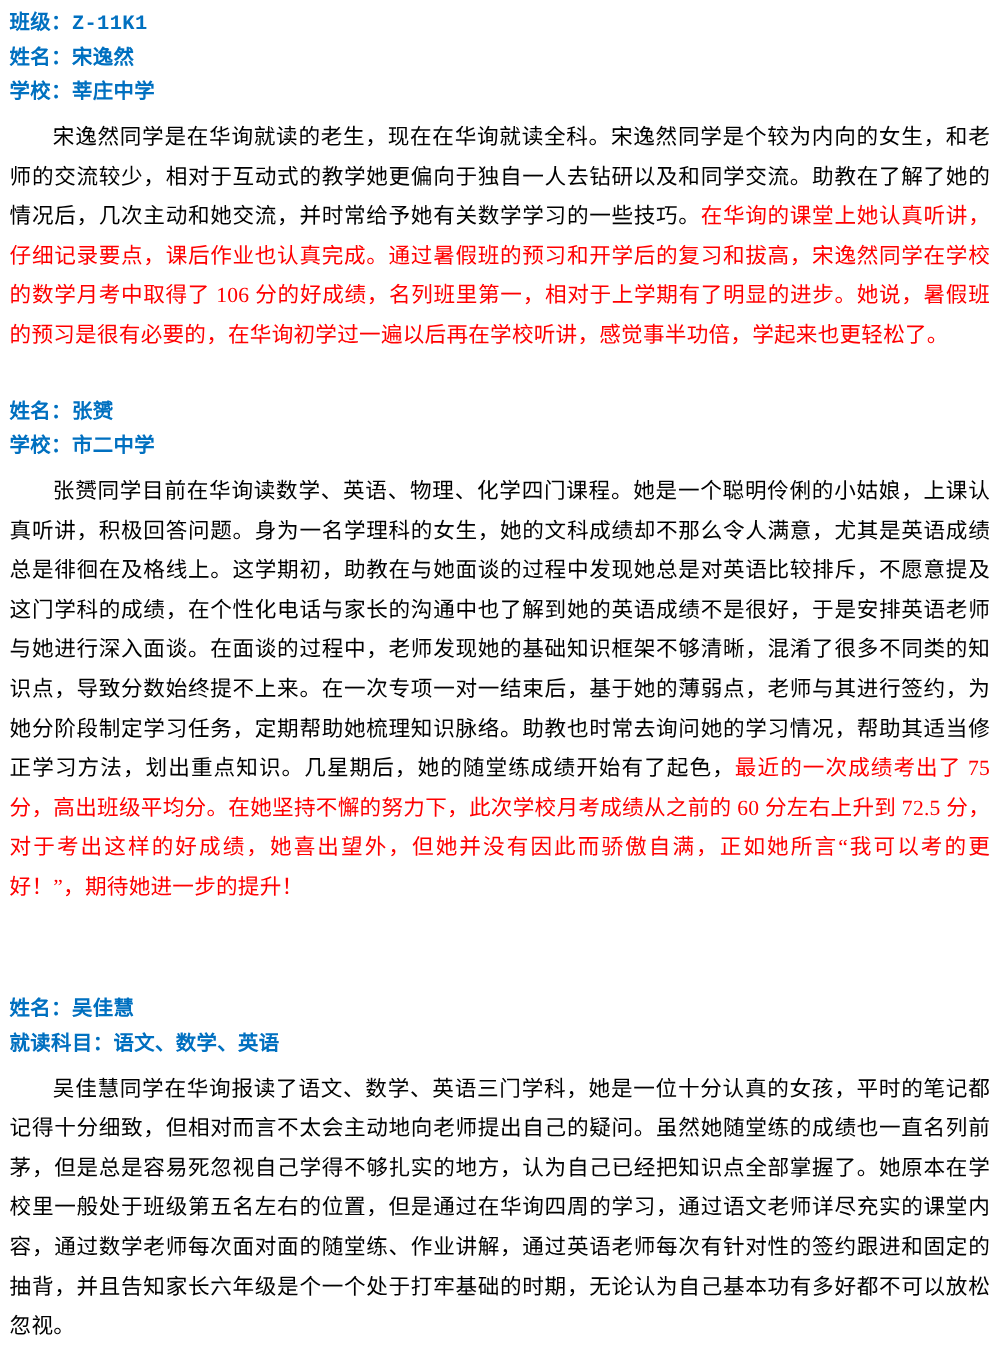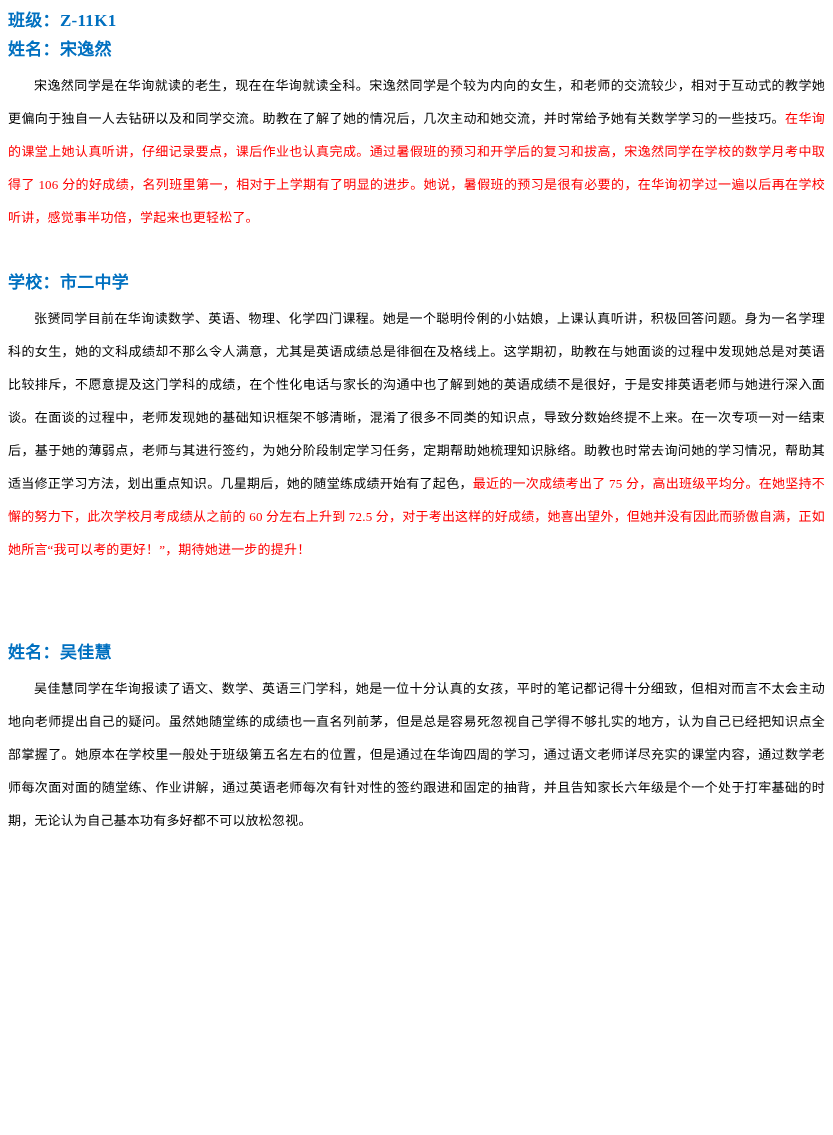--- a/index.html
+++ b/index.html
@@ -13,51 +13,54 @@
     box-sizing: border-box;
     padding: 6px 8px 10px 8px;
     font-family: "Liberation Serif", "DejaVu Serif", serif;
   }
   .report { margin: 0; }
   .report + .report { margin-top: 34px; }
   .report.gap-large { margin-top: 72px; }
 
   .hline {
     color: #0070C0;
-    font-family: Liberation Serif, serif;
+    font-family: Liberation Mono, monospace;
     font-weight: bold;
     font-size: 17px;
     line-height: 29px;
     letter-spacing: 0.3px;
     white-space: nowrap;
   }
 
   .body-para {
     margin: 5px 0 0 0;
-    font-size: 13px;
+    font-size: 18px;
     line-height: 33px;
     color: #000000;
     text-align: justify;
     text-justify: inter-ideograph;
     text-indent: 2em;
     letter-spacing: 0.2px;
   }
   .t-black { color: #000000; }
   .t-red   { color: #FF0000; }
 </style>
 </head>
 <body>
 
 <section class="report">
   <div class="hline"><span>班级：</span><span>Z-11K1</span></div>
   <div class="hline"><span>姓名：</span><span>宋逸然</span></div>
+  <div class="hline"><span>学校：</span><span>莘庄中学</span></div>
   <p class="body-para"><span class="t-black">宋逸然同学是在华询就读的老生，现在在华询就读全科。宋逸然同学是个较为内向的女生，和老师的交流较少，相对于互动式的教学她更偏向于独自一人去钻研以及和同学交流。助教在了解了她的情况后，几次主动和她交流，并时常给予她有关数学学习的一些技巧。</span><span class="t-red">在华询的课堂上她认真听讲，仔细记录要点，课后作业也认真完成。通过暑假班的预习和开学后的复习和拔高，宋逸然同学在学校的数学月考中取得了 106 分的好成绩，名列班里第一，相对于上学期有了明显的进步。她说，暑假班的预习是很有必要的，在华询初学过一遍以后再在学校听讲，感觉事半功倍，学起来也更轻松了。</span></p>
 </section>
 
 <section class="report">
+  <div class="hline"><span>姓名：</span><span>张赟</span></div>
   <div class="hline"><span>学校：</span><span>市二中学</span></div>
   <p class="body-para"><span class="t-black">张赟同学目前在华询读数学、英语、物理、化学四门课程。她是一个聪明伶俐的小姑娘，上课认真听讲，积极回答问题。身为一名学理科的女生，她的文科成绩却不那么令人满意，尤其是英语成绩总是徘徊在及格线上。这学期初，助教在与她面谈的过程中发现她总是对英语比较排斥，不愿意提及这门学科的成绩，在个性化电话与家长的沟通中也了解到她的英语成绩不是很好，于是安排英语老师与她进行深入面谈。在面谈的过程中，老师发现她的基础知识框架不够清晰，混淆了很多不同类的知识点，导致分数始终提不上来。在一次专项一对一结束后，基于她的薄弱点，老师与其进行签约，为她分阶段制定学习任务，定期帮助她梳理知识脉络。助教也时常去询问她的学习情况，帮助其适当修正学习方法，划出重点知识。几星期后，她的随堂练成绩开始有了起色，</span><span class="t-red">最近的一次成绩考出了 75 分，高出班级平均分。在她坚持不懈的努力下，此次学校月考成绩从之前的 60 分左右上升到 72.5 分，对于考出这样的好成绩，她喜出望外，但她并没有因此而骄傲自满，正如她所言“我可以考的更好！”，期待她进一步的提升！</span></p>
 </section>
 
 <section class="report gap-large">
   <div class="hline"><span>姓名：</span><span>吴佳慧</span></div>
+  <div class="hline"><span>就读科目：</span><span>语文、数学、英语</span></div>
   <p class="body-para"><span class="t-black">吴佳慧同学在华询报读了语文、数学、英语三门学科，她是一位十分认真的女孩，平时的笔记都记得十分细致，但相对而言不太会主动地向老师提出自己的疑问。虽然她随堂练的成绩也一直名列前茅，但是总是容易死忽视自己学得不够扎实的地方，认为自己已经把知识点全部掌握了。她原本在学校里一般处于班级第五名左右的位置，但是通过在华询四周的学习，通过语文老师详尽充实的课堂内容，通过数学老师每次面对面的随堂练、作业讲解，通过英语老师每次有针对性的签约跟进和固定的抽背，并且告知家长六年级是个一个处于打牢基础的时期，无论认为自己基本功有多好都不可以放松忽视。</span></p>
 </section>
 
 </body></html>

